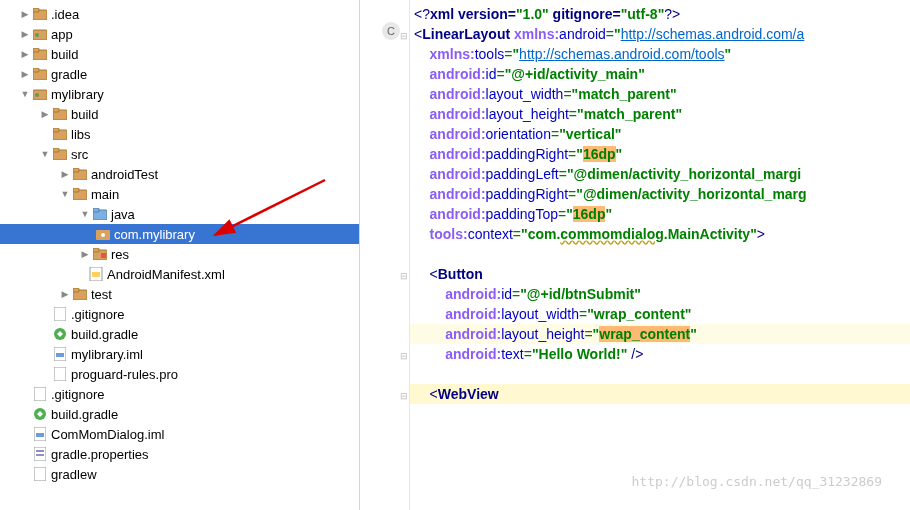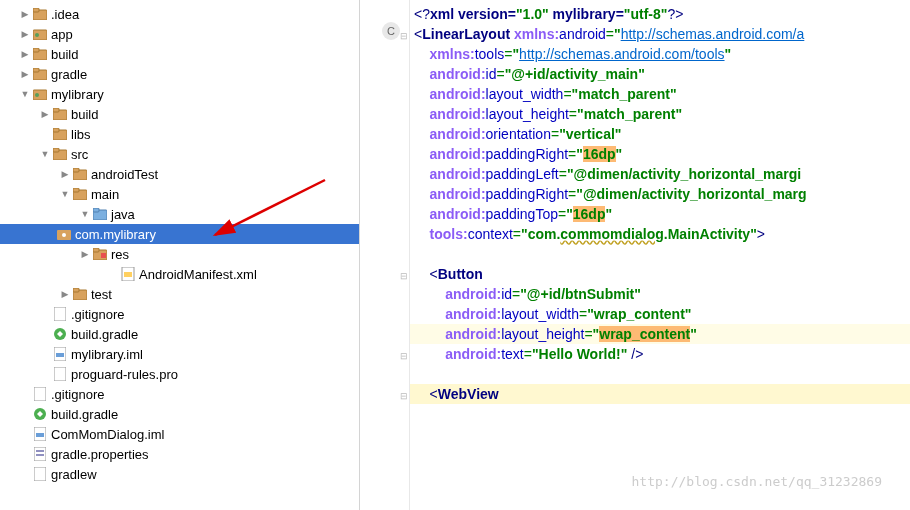--- a/index.html
+++ b/index.html
@@ -138,42 +138,42 @@
 <div class="tree-row" style="padding-left:80px">
       <span class="arrow">▼</span>
       <span class="icon">
         <svg width="14" height="12">
           <rect fill="#7cb0e0" stroke="#5080b0" x="0" y="2" width="14" height="10" rx="1"></rect>
           <rect fill="#7cb0e0" stroke="#5080b0" x="0" y="0" width="6" height="4" rx="1"></rect>
         </svg>
       </span>
       <span>java</span>
     </div>
-<div class="tree-row selected" style="padding-left:44px">
+<div class="tree-row selected" style="padding-left:83px">
       <span class="arrow"></span>
       <span class="icon">
         <svg width="14" height="12">
           <rect fill="#d8a25e" x="0" y="2" width="14" height="10" rx="1"></rect>
           <circle cx="7" cy="7" r="2" fill="#fff"></circle>
         </svg>
       </span>
       <span>com.mylibrary</span>
     </div>
 <div class="tree-row" style="padding-left:80px">
       <span class="arrow">▶</span>
       <span class="icon">
         <svg width="14" height="12">
           <rect fill="#d8a25e" stroke="#a87830" x="0" y="2" width="14" height="10" rx="1"></rect>
           <rect fill="#d8a25e" stroke="#a87830" x="0" y="0" width="6" height="4" rx="1"></rect>
           <rect fill="#e85050" x="8" y="5" width="5" height="5"></rect>
         </svg>
       </span>
       <span>res</span>
     </div>
-<div class="tree-row" style="padding-left:108px">
+<div class="tree-row" style="padding-left:76px">
       <span class="arrow"></span>
       <span class="icon">
         <svg width="14" height="14">
           <rect fill="#fff" stroke="#999" x="1" y="0" width="12" height="14"></rect>
           <rect fill="#ffd060" x="3" y="5" width="8" height="5"></rect>
         </svg>
       </span>
       <span>AndroidManifest.xml</span>
     </div>
 <div class="tree-row" style="padding-left:60px">
@@ -286,21 +286,21 @@
 
 <div class="editor">
 <div class="gutter">
 <div class="circle-c">C</div>
 <div class="fold" style="top:26px">⊟</div>
 <div class="fold" style="top:266px">⊟</div>
 <div class="fold" style="top:346px">⊟</div>
 <div class="fold" style="top:386px">⊟</div>
 </div>
 <div class="code">
-<div class="code-line"><span class="c-tag">&lt;?</span><span class="c-kw">xml version=</span><span class="c-str">"1.0"</span><span class="c-kw"> mylibrary=</span><span class="c-str">"utf-8"</span><span class="c-tag">?&gt;</span></div>
+<div class="code-line"><span class="c-tag">&lt;?</span><span class="c-kw">xml version=</span><span class="c-str">"1.0"</span><span class="c-kw"> gitignore=</span><span class="c-str">"utf-8"</span><span class="c-tag">?&gt;</span></div>
 <div class="code-line"><span class="c-tag">&lt;</span><span class="c-kw">LinearLayout </span><span class="c-ns">xmlns:</span><span class="c-attr">android</span><span class="c-eq">=</span><span class="c-str">"</span><span class="c-url">http://schemas.android.com/a</span></div>
 <div class="code-line">    <span class="c-ns">xmlns:</span><span class="c-attr">tools</span><span class="c-eq">=</span><span class="c-str">"</span><span class="c-url">http://schemas.android.com/tools</span><span class="c-str">"</span></div>
 <div class="code-line">    <span class="c-ns">android:</span><span class="c-attr">id</span><span class="c-eq">=</span><span class="c-str">"@+id/activity_main"</span></div>
 <div class="code-line">    <span class="c-ns">android:</span><span class="c-attr">layout_width</span><span class="c-eq">=</span><span class="c-str">"match_parent"</span></div>
 <div class="code-line">    <span class="c-ns">android:</span><span class="c-attr">layout_height</span><span class="c-eq">=</span><span class="c-str">"match_parent"</span></div>
 <div class="code-line">    <span class="c-ns">android:</span><span class="c-attr">orientation</span><span class="c-eq">=</span><span class="c-str">"vertical"</span></div>
 <div class="code-line">    <span class="c-ns">android:</span><span class="c-attr">paddingRight</span><span class="c-eq">=</span><span class="c-str">"</span><span class="c-strh">16dp</span><span class="c-str">"</span></div>
 <div class="code-line">    <span class="c-ns">android:</span><span class="c-attr">paddingLeft</span><span class="c-eq">=</span><span class="c-str">"@dimen/activity_horizontal_margi</span></div>
 <div class="code-line">    <span class="c-ns">android:</span><span class="c-attr">paddingRight</span><span class="c-eq">=</span><span class="c-str">"@dimen/activity_horizontal_marg</span></div>
 <div class="code-line">    <span class="c-ns">android:</span><span class="c-attr">paddingTop</span><span class="c-eq">=</span><span class="c-str">"</span><span class="c-strh">16dp</span><span class="c-str">"</span></div>

